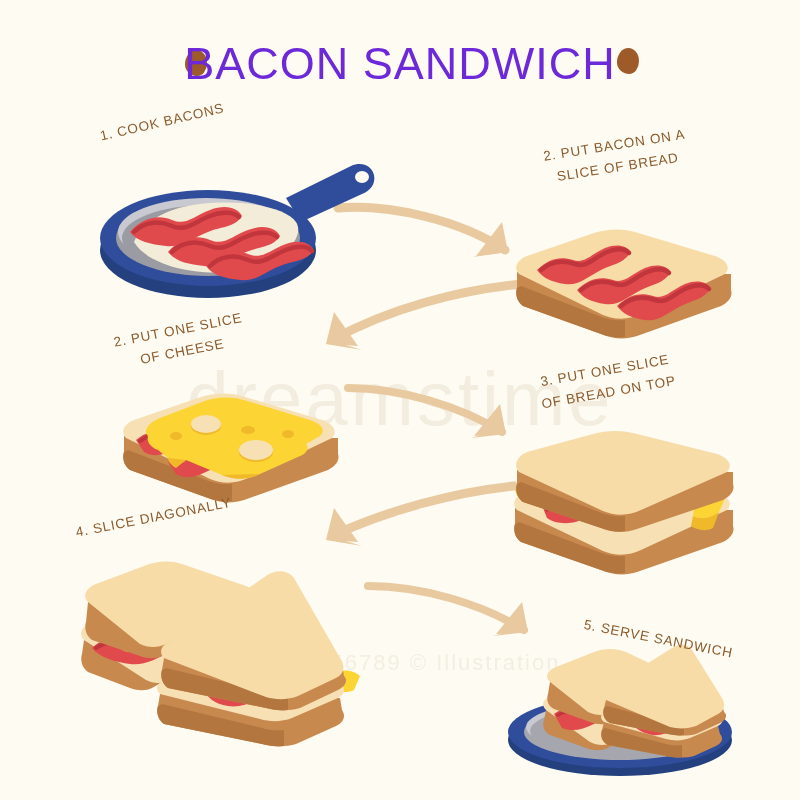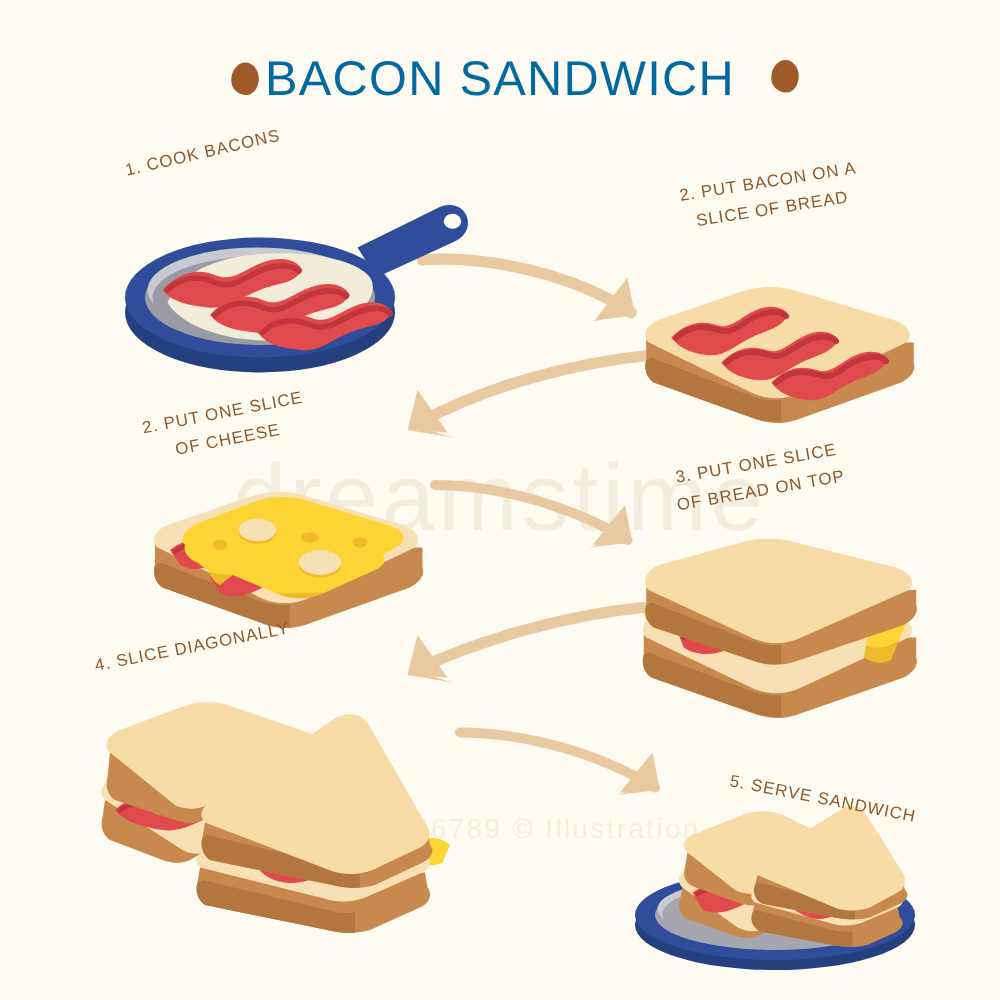--- a/index.html
+++ b/index.html
@@ -23,23 +23,23 @@
   #title-row {
     position: absolute;
     left: 0; top: 34px;
     width: 800px;
     height: 60px;
     display: flex;
     align-items: center;
     justify-content: center;
   }
   #title-text {
-    font-size: 39px;
+    font-size: 45px;
     letter-spacing: 1px;
-    color: #0369a1;
+    color: #6d28d9;
     font-weight: 400;
     white-space: nowrap;
   }
   .title-dot {
     width: 22px;
     height: 26px;
     background: #9e5a28;
     border-radius: 52% 48% 45% 55% / 55% 50% 50% 45%;
   }
   #dot-left  { position:absolute; left:185px; top:50px; }

